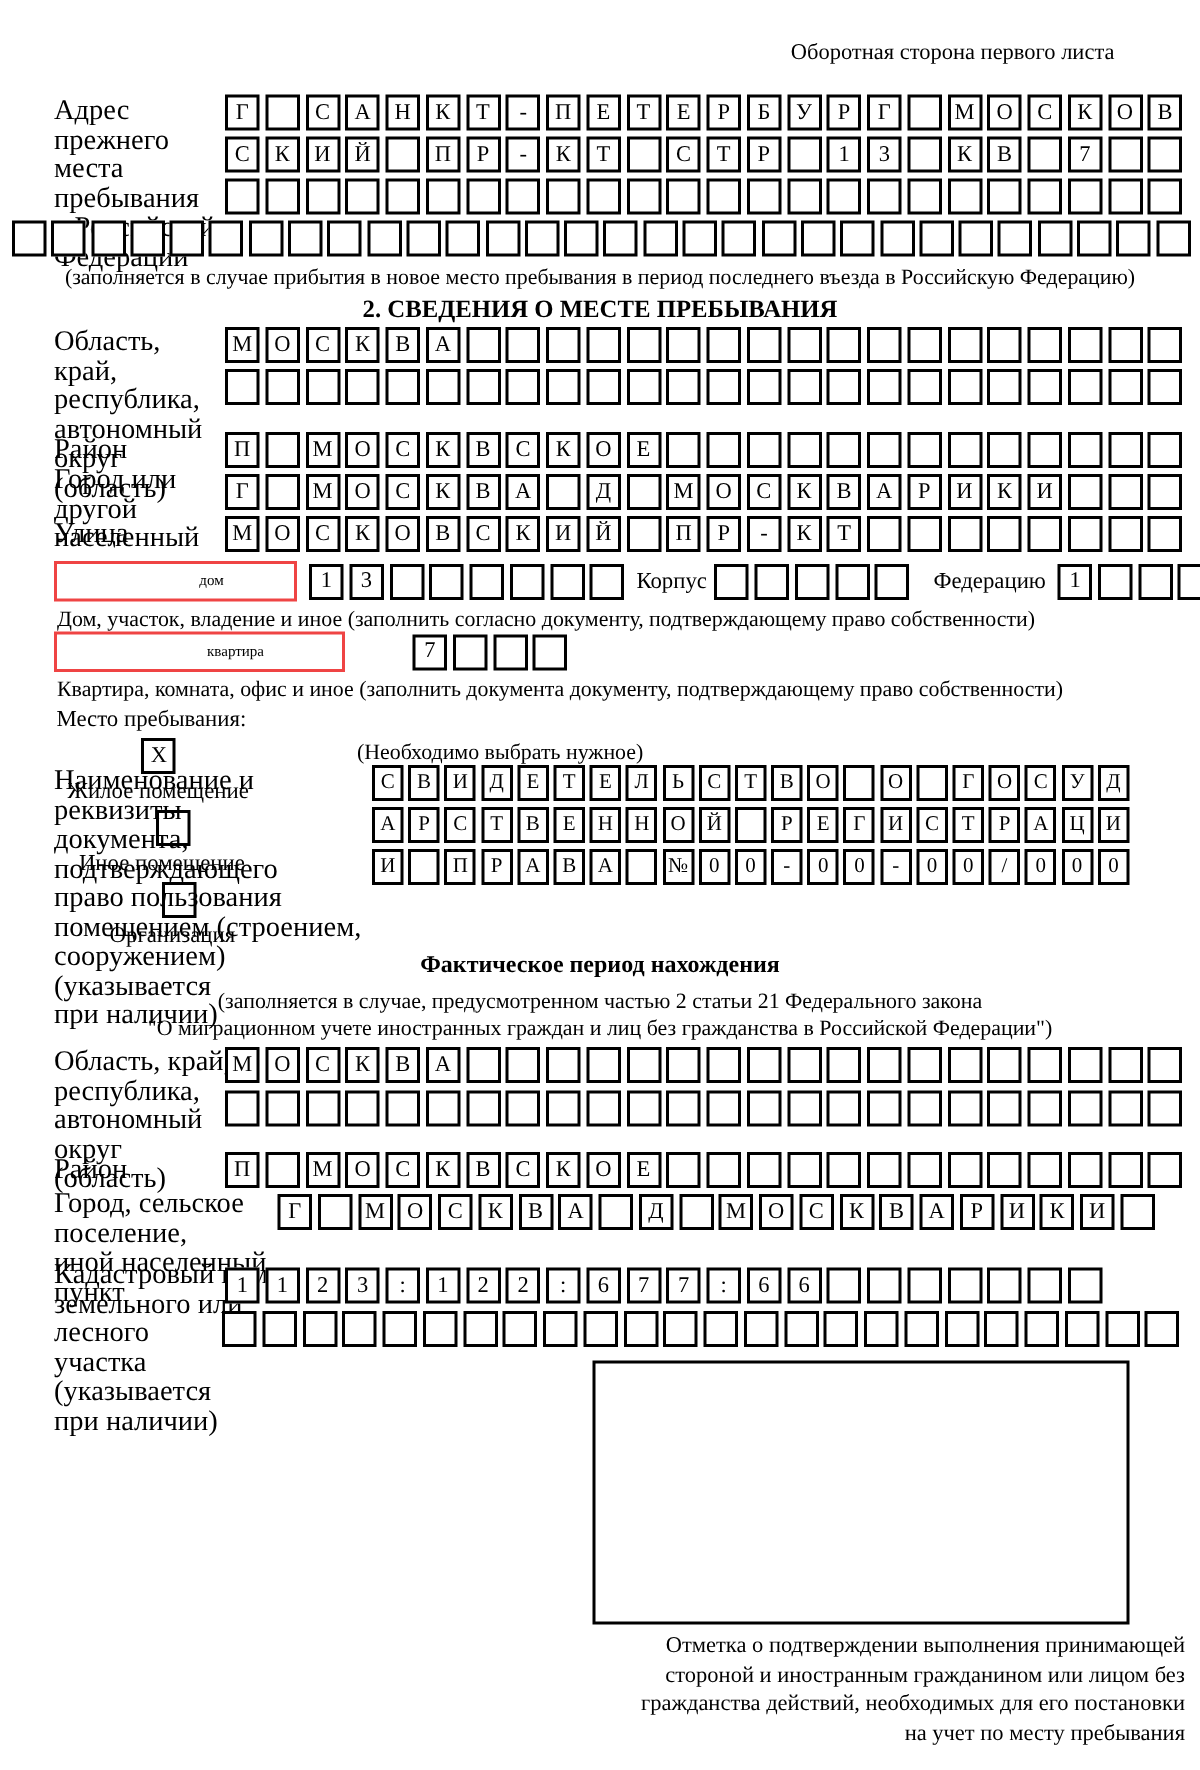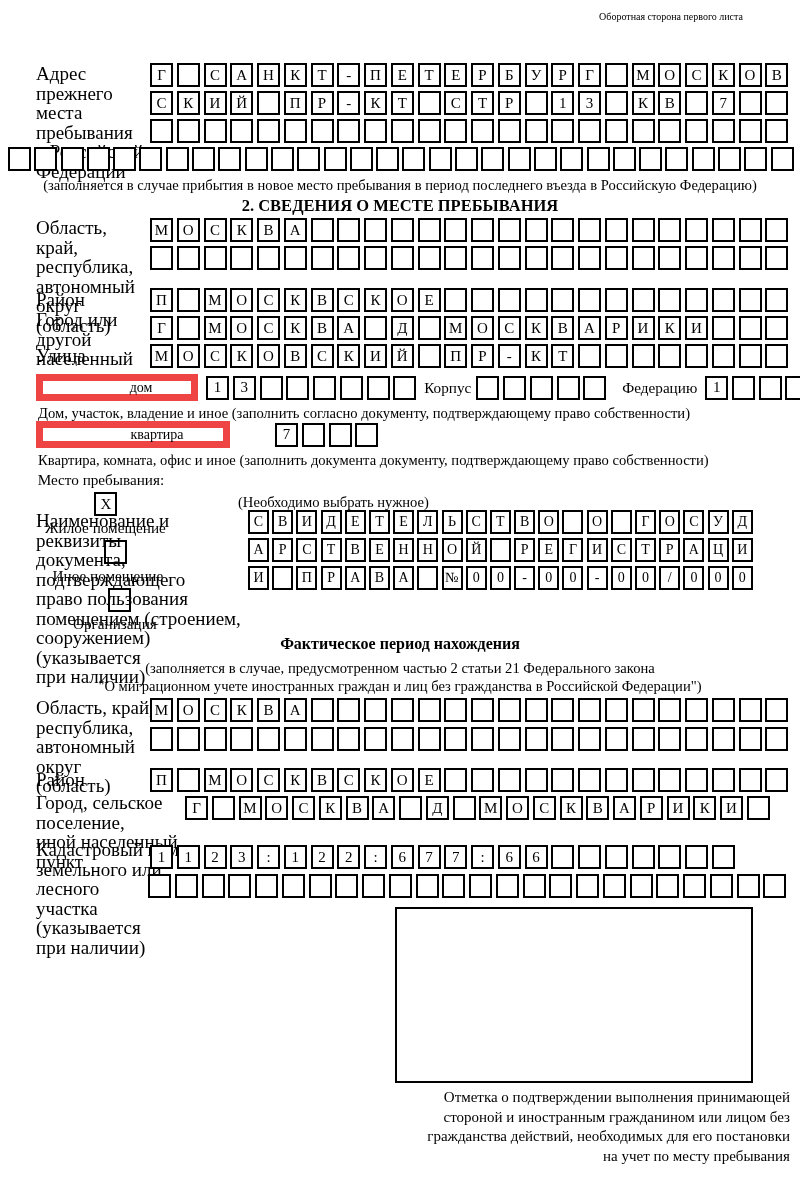--- a/index.html
+++ b/index.html
@@ -17,38 +17,38 @@
   .cellrow { display:flex; gap:3.75px; }
   .cell {
     flex:0 0 auto; width:23px; height:24px; border:2px solid #000;
     display:flex; align-items:center; justify-content:center;
     font-size:15px; line-height:1; background:#fff;
   }
   .row-wide { gap:3.3px; }
   .row-doc { gap:3.2px; }
   .row-doc .cell { width:21px; font-size:14px; }
   .typebox {
-    border:7px solid #ef4444; height:27px; display:flex; align-items:center;
-    justify-content:center; font-size:14px; background:#fff;padding-left:48px;
+    border:2px solid #ef4444; height:27px; display:flex; align-items:center;
+    justify-content:center; font-size:10px; background:#fff;padding-left:48px;
   }
   .chk {
     flex:0 0 auto; width:23px; height:24px; border:2px solid #000;
     display:flex; align-items:center; justify-content:center; font-size:15px;
   }
   .inline-lbl { font-size:15.2px; line-height:24px; white-space:nowrap; }
   .stamp-box { border:2.5px solid #000; background:#fff; }
   .stamp-cap { font-size:15px; line-height:19.5px; text-align:right; white-space:pre-line; }
   .note { font-size:14.6px; line-height:18px; white-space:pre-line; }
 </style>
 </head>
 <body>
 
 <div class="page">
 
-  <div class="abs cap" style="top:8px; right:57px; font-size:10px;">Оборотная сторона первого листа</div>
+  <div class="abs cap" style="top:26px; right:57px; font-size:15px;">Оборотная сторона первого листа</div>
 
   <div class="abs lbl" style="left:36px; top:64px; width:112px;">Адрес прежнего
 места пребывания
 в Российской
 Федерации</div>
   <div class="abs cellrow" style="left:150px; top:63px;">
       <div class="cell">Г</div>
       <div class="cell"></div>
       <div class="cell">С</div>
       <div class="cell">А</div>

